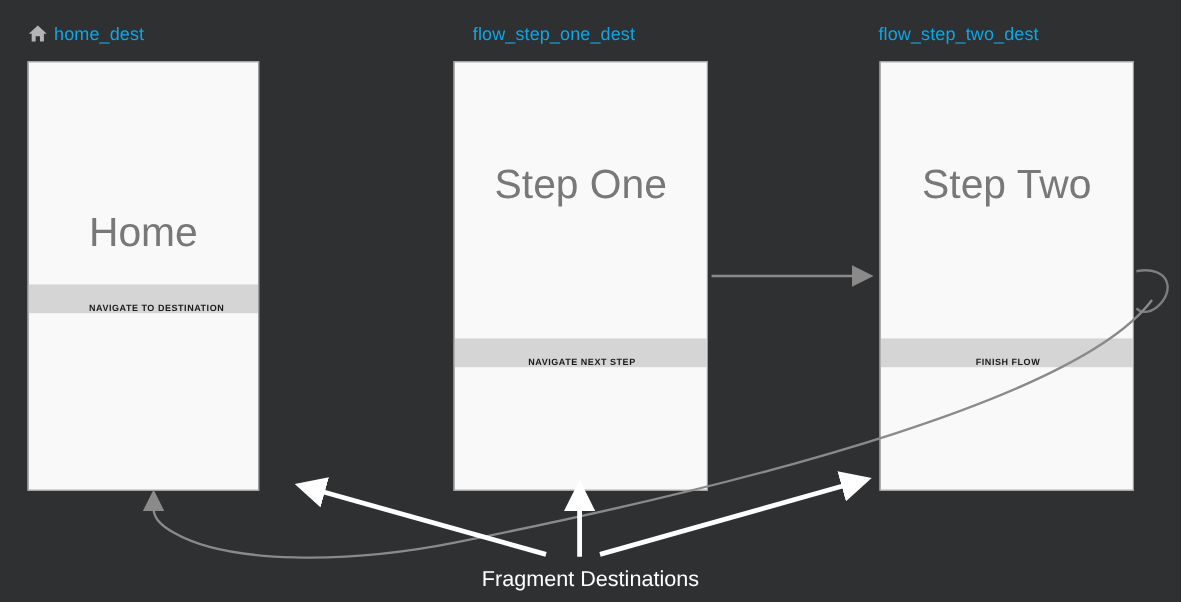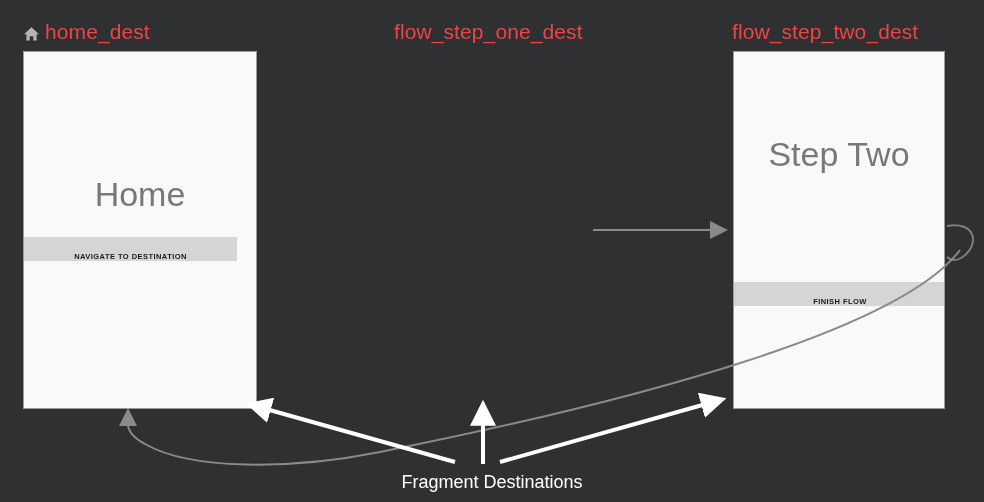--- a/index.html
+++ b/index.html
@@ -12,22 +12,22 @@
     width: 984px;
     height: 502px;
     background: #2e3031;
     overflow: hidden;
     font-family: "Liberation Sans", sans-serif;
   }
 
   
   .dest-label {
     position: absolute;
-    color: #ef4444;
-    font-size: 21px;
+    color: #0ea5e9;
+    font-size: 15px;
     font-family: "Liberation Sans", sans-serif;
     white-space: nowrap;
     letter-spacing: 0.1px;
   }
   .dest-label .home-icon {
     display: inline-block;
     vertical-align: -3px;
     margin-right: 5px;
   }
 
@@ -102,25 +102,29 @@
   </div>
 
   <div class="dest-label" style="left:394px; top:20px;">
     <span>flow_step_one_dest</span>
   </div>
 
   <div class="dest-label" style="left:732px; top:20px;">
     <span>flow_step_two_dest</span>
   </div>
 
-  <div class="card" style="left:23px; top:51px; width:234px; height:358px;">
+  <div class="card" style="left:23px; top:51px; width:193px; height:358px;">
     <div class="card-title" style="top:123px;">Home</div>
     <div class="card-btn" style="left:0px; top:185px; width:213px; height:17px;">NAVIGATE TO DESTINATION</div>
   </div>
 
+  <div class="card" style="left:378px; top:51px; width:212px; height:358px;">
+    <div class="card-title" style="top:83px;">Step One</div>
+    <div class="card-btn" style="left:0px; top:230px; width:212px; height:17px;">NAVIGATE NEXT STEP</div>
+  </div>
 
   <div class="card" style="left:733px; top:51px; width:212px; height:358px;">
     <div class="card-title" style="top:83px;">Step Two</div>
     <div class="card-btn" style="left:0px; top:230px; width:212px; height:17px;">FINISH FLOW</div>
   </div>
 
   <svg id="overlay" viewBox="0 0 984 502">
     <defs>
       <marker id="gray-head" markerWidth="9" markerHeight="9" refX="1" refY="4.5" orient="auto" markerUnits="strokeWidth">
         <path d="M0,0 L9,4.5 L0,9 z" fill="#8a8a8a"></path>

